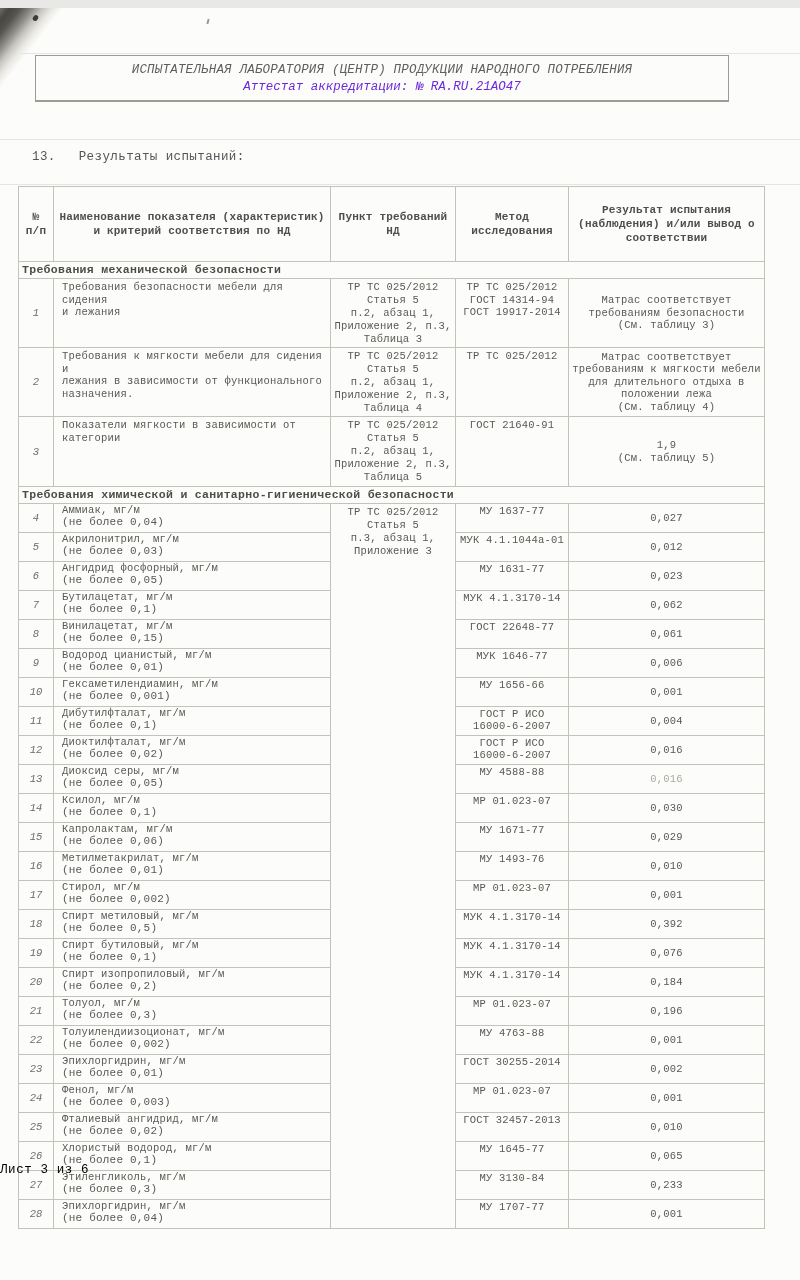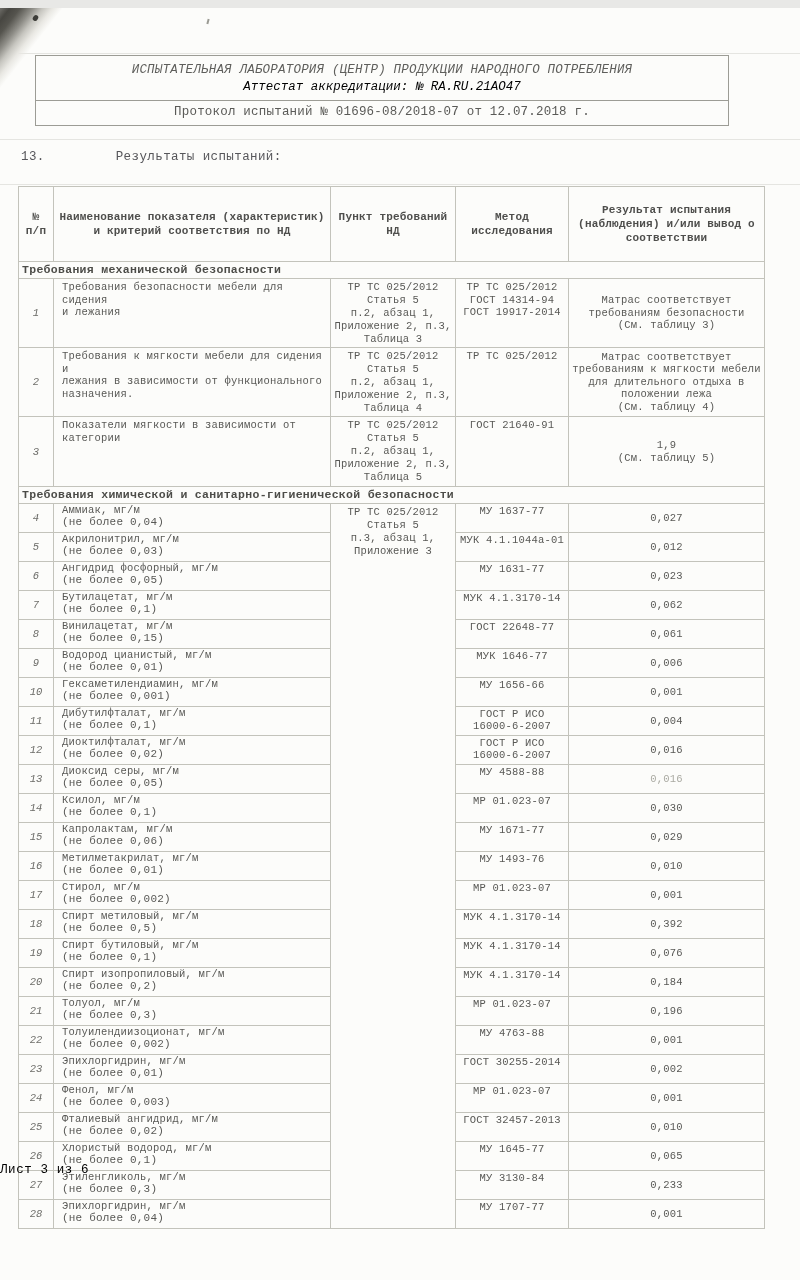--- a/index.html
+++ b/index.html
@@ -18,24 +18,24 @@
   .scanline { position:absolute; left:0; width:800px; height:1px; background:rgba(150,150,138,.22); }
   .sl1 { top:45px; } .sl2 { top:131px; } .sl3 { top:176px; }
 
   
   .letterhead {
     position:absolute; left:35px; top:47px; width:692px;
     border:1px solid #9c9c95; text-align:center;
   }
   .letterhead-top { border-bottom:1px solid #9c9c95; padding:7px 10px 5px; }
   .lab-line { font-style:italic; font-size:12.5px; line-height:15px; color:#5e5e5b; letter-spacing:.2px; }
-  .accreditation { font-style:italic; font-size:12.5px; line-height:15px; margin-top:2px; color:#000000; }
+  .accreditation { font-style:italic; font-size:12.5px; line-height:15px; margin-top:2px; color:#6d28d9; }
   .protocol-row { font-size:12.5px; padding:4px 0 6px; color:#5a5a57; letter-spacing:.2px; }
 
-  .results-title { position:absolute; left:21px; top:142px; font-size:12.5px; color:#56565a; letter-spacing:.4px; display:flex;gap:48px; }
+  .results-title { position:absolute; left:32px; top:142px; font-size:12.5px; color:#56565a; letter-spacing:.4px; display:flex; }
   .results-no { margin-right:23px; }
 
   
   table.results {
     position:absolute; left:18px; top:178px; width:746px;
     border-collapse:collapse; table-layout:fixed;
   }
   table.results th, table.results td { border:1px solid #c3c3bb; overflow:hidden; }
   thead th {
     height:70px; font-size:11px; font-weight:bold; color:#4e4e4c;
@@ -72,21 +72,20 @@
   <div class="speck2"></div>
   <div class="scanline sl1"></div>
   <div class="scanline sl2"></div>
   <div class="scanline sl3"></div>
 
   <div class="letterhead">
     <div class="letterhead-top">
       <div class="lab-line">ИСПЫТАТЕЛЬНАЯ ЛАБОРАТОРИЯ (ЦЕНТР) ПРОДУКЦИИ НАРОДНОГО ПОТРЕБЛЕНИЯ</div>
       <div class="accreditation">Аттестат аккредитации: № RA.RU.21АО47</div>
     </div>
-    <div class="protocol-row">Протокол испытаний № 01696-08/2018-07 от 12.07.2018 г.</div>
   </div>
 
   <div class="results-title">
     <span class="results-no">13.</span>
     <span>Результаты испытаний:</span>
   </div>
 
   <table class="results">
     <colgroup>
       <col style="width:35px">

